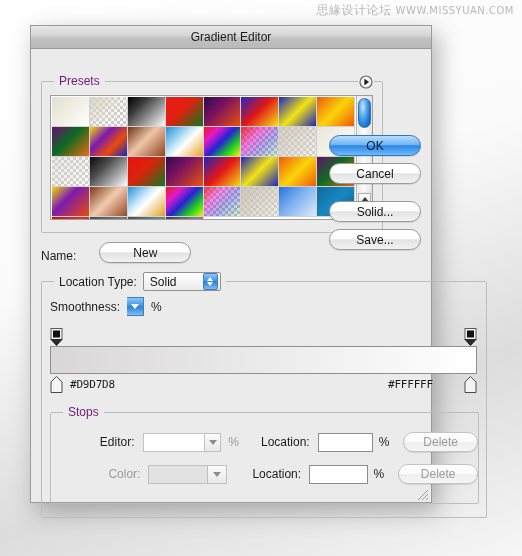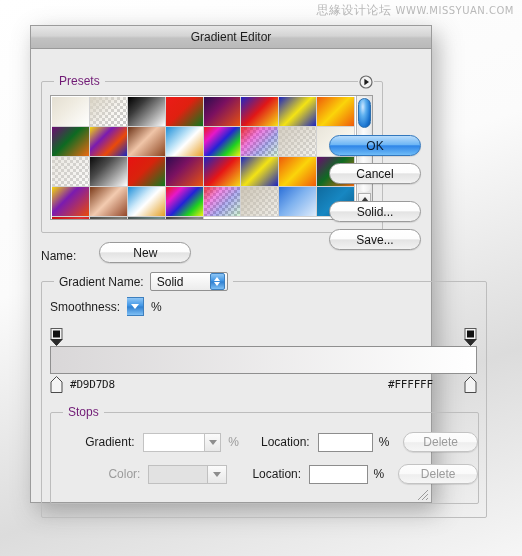--- a/index.html
+++ b/index.html
@@ -625,21 +625,21 @@
     </div>
 
     <div id="name-row">
       <span id="name-label">Name:</span>
       <div class="aqua-btn" id="btn-new">New</div>
     </div>
 
     <div class="group" id="gtype-group">
 
       <div id="gtype-title-wrap">
-        <span id="gtype-label">Gradient Name:</span>
+        <span id="gtype-label">Location Type:</span>
         <div class="popup-select">
           <span class="sel-value">Solid</span>
           <span class="stepper">
             <span class="tri tri-up"></span>
               <span class="tri tri-down"></span>
           </span>
         </div>
       </div>
 
       <div id="smooth-row">
@@ -681,21 +681,21 @@
         </div>
 
         <span class="hexlabel" style="left:20px;">#D9D7D8</span>
         <span class="hexlabel" style="left:338px;">#FFFFFF</span>
       </div>
 
       <div class="group" id="stops-group">
         <span class="group-title">Stops</span>
 
         <div class="stops-row" id="opacity-row">
-          <span class="field-label" style="width:92px;">Gradient:</span>
+          <span class="field-label" style="width:92px;">Editor:</span>
           <div class="num-field dim" style="width:68px;margin-left:8px;"></div>
           <div class="swatch-dd dim" style="width:0;border:none;"></div>
           <div style="width:18px;height:19px;border:1px solid #c0c0c0;border-left:none;background:linear-gradient(to bottom,#fbfbfb,#e8e8e8);display:flex;align-items:center;justify-content:center;box-sizing:border-box;">
             <span class="tri tri-down" style="border-top-color:#8d8d8d;border-left-width:4px;border-right-width:4px;border-top-width:5px;"></span>
           </div>
           <span class="pct dim" style="margin-left:7px;">%</span>
           <span class="field-label" style="margin-left:22px;">Location:</span>
           <div class="num-field" style="width:60px;margin-left:8px;"></div>
           <span class="pct" style="margin-left:6px;">%</span>
           <div class="aqua-btn disabled small" style="margin-left:14px;">Delete</div>

